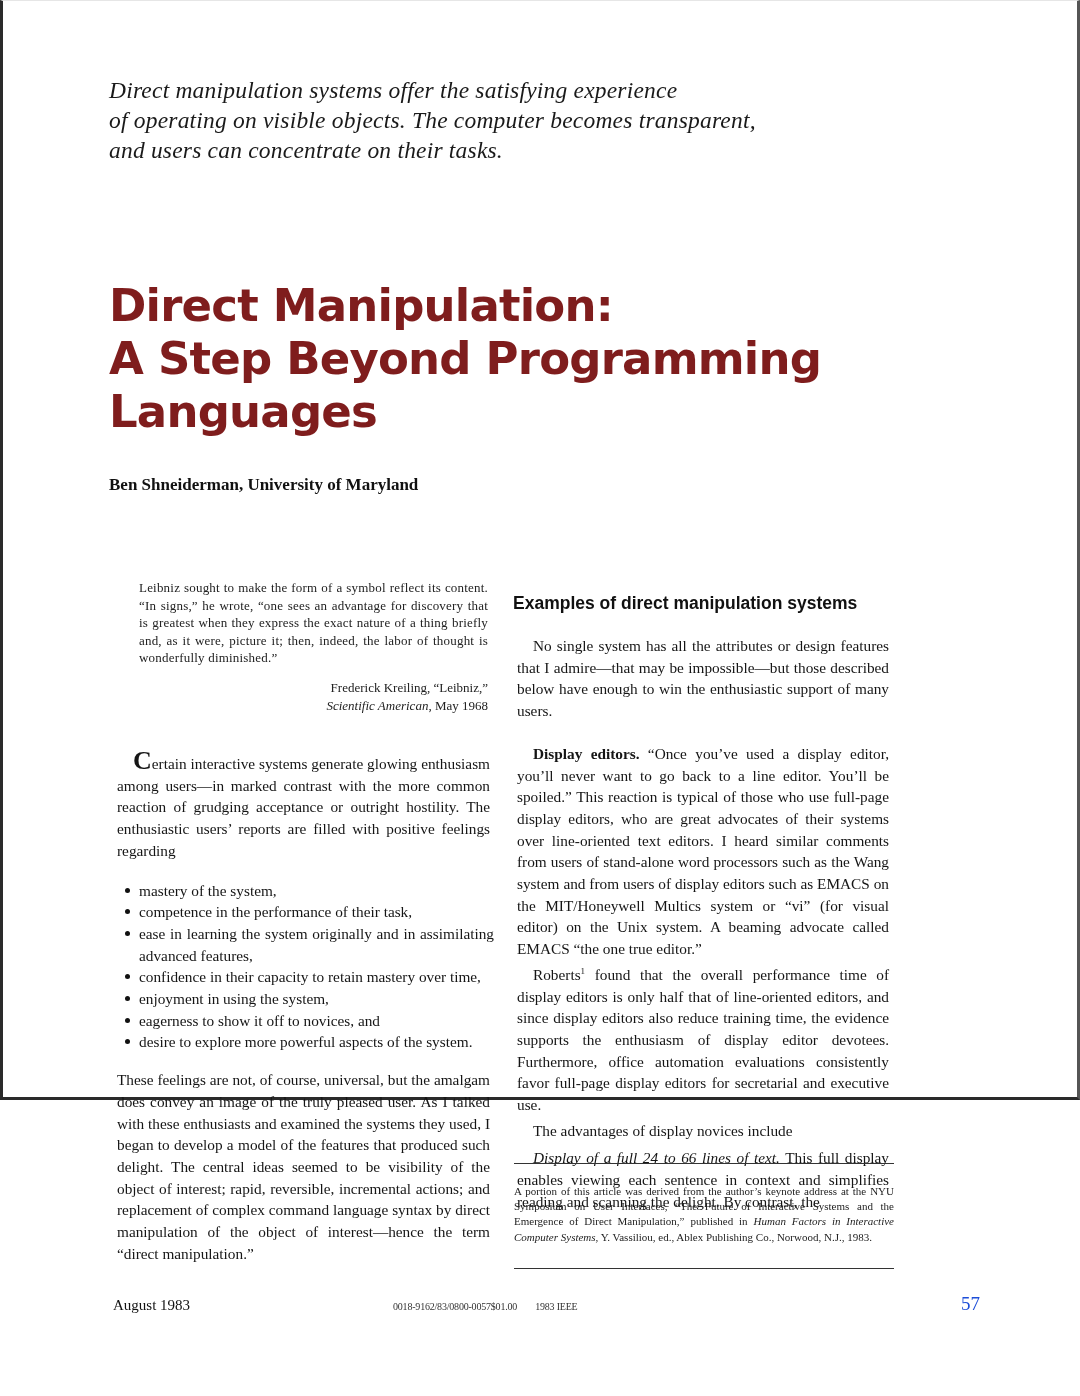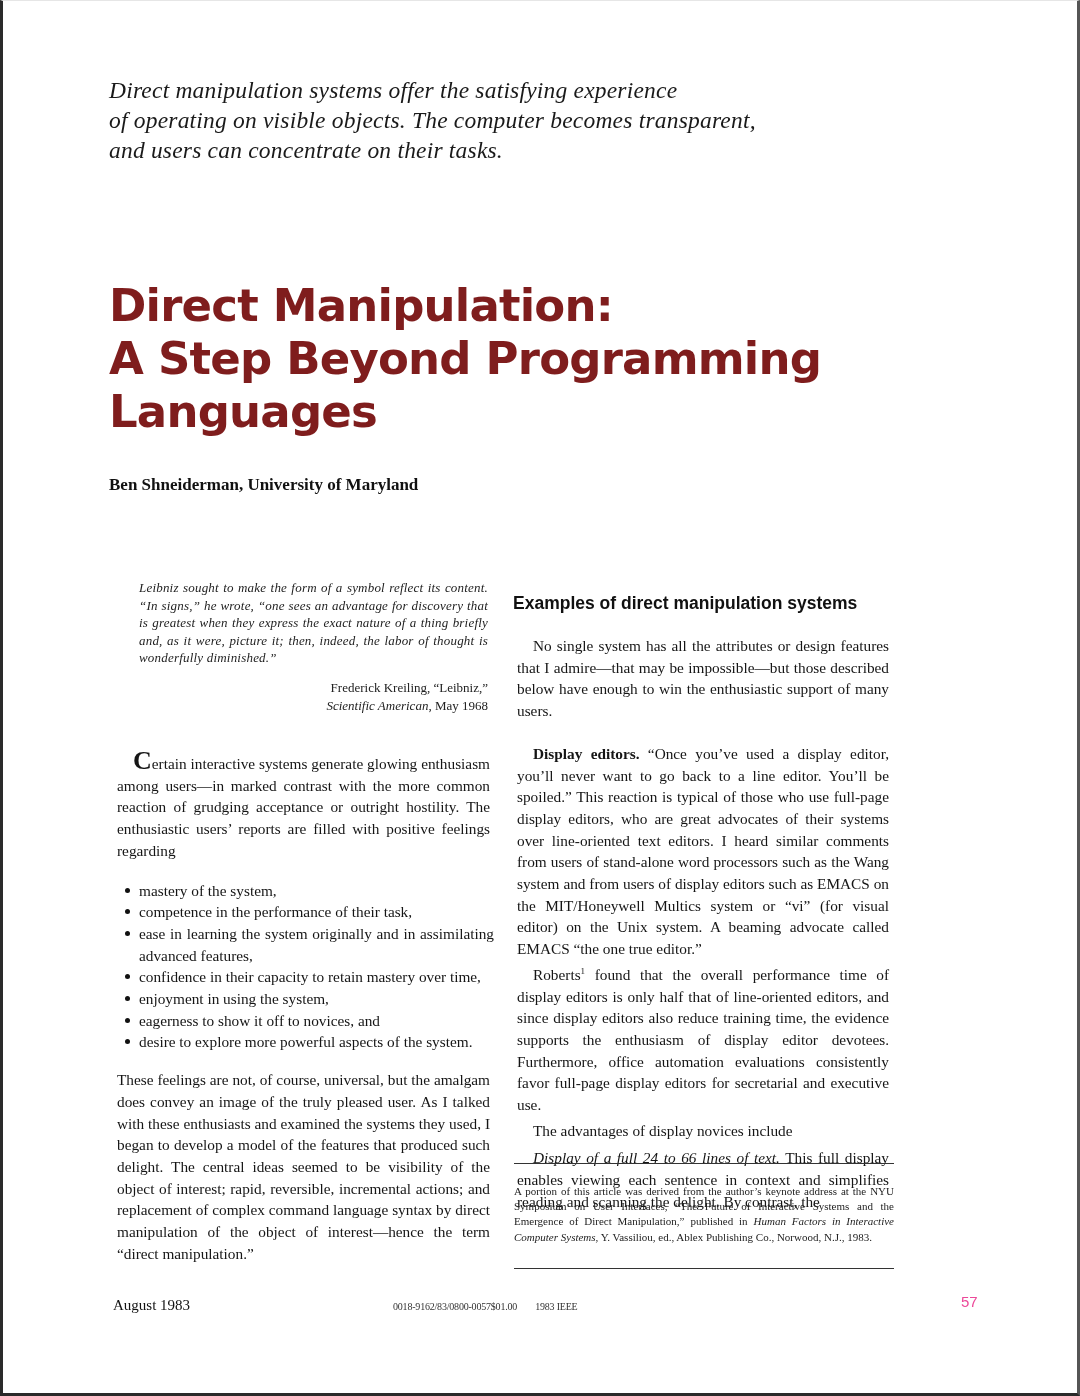--- a/index.html
+++ b/index.html
@@ -2,21 +2,21 @@
 <html><head>
 <meta charset="utf-8">
 <style>
   html, body { margin: 0; padding: 0; }
   body {
     width: 1080px; height: 1396px; position: relative; overflow: hidden;
     background: #ffffff; color: #111;
     font-family: "Liberation Serif", "DejaVu Serif", serif;
   }
   .page {
-    position: absolute; left: 0; top: 0; width: 1080px; height: 1396px;
+    position: absolute; left: 0; top: 0; width: 1080px; height: 1100px;
     box-sizing: border-box;
     border-left: 3px solid #2a2a2a; border-right: 3px solid #555;
     border-bottom: 3px solid #2a2a2a; border-top: 1px solid #e6e6e6;
   }
   .abs { position: absolute; }
   .lede {
     left: 106px; top: 74px; width: 760px;
     font-family: "Liberation Serif", serif; font-style: italic;
     font-size: 23.5px; line-height: 30px; color: #1a1a1a;
     letter-spacing: 0.2px;
@@ -35,21 +35,21 @@
     font-size: 17px; color: #111; white-space: nowrap;
   }
   .col { font-size: 15.3px; line-height: 21.7px; text-align: justify; color: #151515; }
   .colL { left: 110px; width: 381px; }
   .colR { left: 510px; width: 380px; }
   .epigraph {
     left: 136px; top: 578px; width: 349px;
     font-size: 13px; line-height: 17.5px; text-align: justify; color: #222;
     letter-spacing: 0.2px;
   }
-  .epigraph p { margin: 0; text-align-last: left; font-style: italic; }
+  .epigraph p { margin: 0; text-align-last: left; }
   .epi-attr { left: 260px; top: 678px; width: 225px; text-align: right; font-size: 13px; line-height: 17.5px; color: #222; }
   .epi-attr div { white-space: nowrap; }
   .para { margin: 4px; }
   .para.last { text-align-last: left; }
   .dropcap { font-size: 26px; font-weight: bold; line-height: 10px; }
   .indent { text-indent: 16px; }
   ul.bullets { list-style: none; margin: 0; padding: 0 0 0 14px; }
   ul.bullets li { position: relative; padding-left: 12px; text-align: justify; text-align-last: left; }
   ul.bullets li::before {
     content: ""; position: absolute; left: -2px; top: 8px;
@@ -63,21 +63,21 @@
   .runin { font-weight: bold; }
   .rule { height: 1px; background: #333; }
   .footnote {
     left: 511px; top: 1183px; width: 380px;
     font-size: 11px; line-height: 15.2px; text-align: justify; color: #222;
   }
   .footnote p { margin: 0; text-align-last: left; }
   .footer-left { left: 110px; top: 1296px; font-family: Liberation Serif, serif; font-size: 15px; color: #111; }
   .footer-mid { left: 390px; top: 1300px; font-family: "Liberation Serif", serif; font-size: 10px; color: #333; letter-spacing: -0.2px; white-space: nowrap; }
   .footer-mid span + span { margin-left: 18px; }
-  .footer-right { left: 958px; top: 1292px; font-family: Liberation Sans, sans-serif; font-size: 15px; color: #ec4899; }
+  .footer-right { left: 958px; top: 1292px; font-family: Liberation Serif, serif; font-size: 19px; color: #1d4ed8; }
   sup { font-size: 9px; line-height: 0; }
 </style>
 </head>
 <body>
 
 <div class="page">
 
   <div class="abs lede">
     <div>Direct manipulation systems offer the satisfying experience</div>
     <div>of operating on visible objects. The computer becomes transparent,</div>

